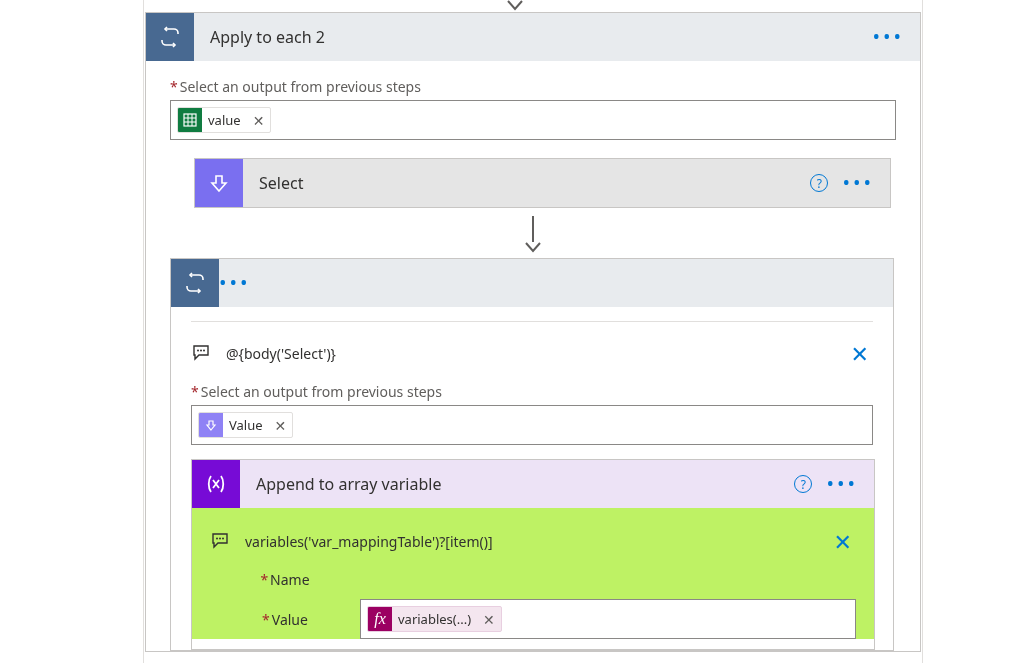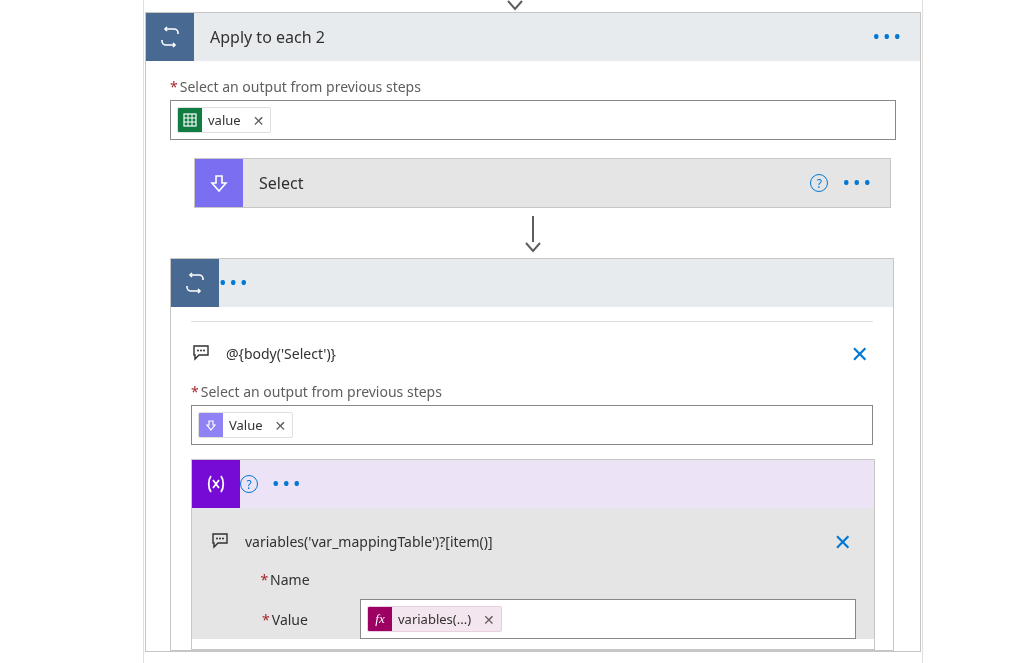--- a/index.html
+++ b/index.html
@@ -223,21 +223,21 @@
   }
   .apply3 {
     margin: 4px 0 0 0;
     width: 724px;
   }
   .apply3-inner { padding: 14px 20px 0 20px; background:#fff; }
   .append-card {
     margin: 14px 0 0 0;
     width: 684px;
   }
-  .append-inner { padding: 12px 18px 0 18px; background:#e5e5e5; }
+  .append-inner { padding: 12px 18px 0 18px; background:#bef264; }
 
   
   .stroke-white { stroke: #fff; fill: none; stroke-width: 1.6; }
 </style>
 </head>
 <body>
 
 <div class="canvas">
   <div class="outer-border"></div>
 
@@ -344,20 +344,21 @@
           </div>
 
           <div class="card append-card">
             <div class="card-header hdr-append">
               <div class="hdr-icon">
                 <svg width="26" height="26" viewBox="0 0 26 26">
                   <path d="M8 5 C5 9 5 17 8 21 M18 5 C21 9 21 17 18 21" stroke="#fff" stroke-width="1.8" fill="none"></path>
                   <path d="M10 9 L16 17 M16 9 L10 17" stroke="#fff" stroke-width="1.8" fill="none"></path>
                 </svg>
               </div>
+              <div class="hdr-title">Append to array variable</div>
               <div class="hdr-actions">
                 <span class="help-circle">?</span>
                 <span class="dots">•••</span>
               </div>
             </div>
 
             <div class="append-inner">
               <div class="comment-row">
                 <span class="bubble-icon">
                   <svg width="20" height="20" viewBox="0 0 20 20">
@@ -373,21 +374,21 @@
 
               <div class="form-row">
                 <div class="lbl"><span class="req">*</span><span>Name</span></div>
               </div>
 
               <div class="form-row">
                 <div class="lbl"><span class="req">*</span><span>Value</span></div>
                 <div class="ctrl">
                   <div class="token-box">
                     <span class="token" style="background:#f4e6ef; border-color:#e8cfe0;">
-                      <span class="tk-icon tk-magenta" style="font-style:italic; font-size:13px; font-family:serif;">fx</span>
+                      <span class="tk-icon tk-magenta" style="font-style:italic; font-size:16px; font-family:serif;">fx</span>
                       <span class="tk-label">variables(...)</span>
                       <span class="tk-x">✕</span>
                     </span>
                   </div>
                 </div>
               </div>
 
             </div>
           </div>
 

